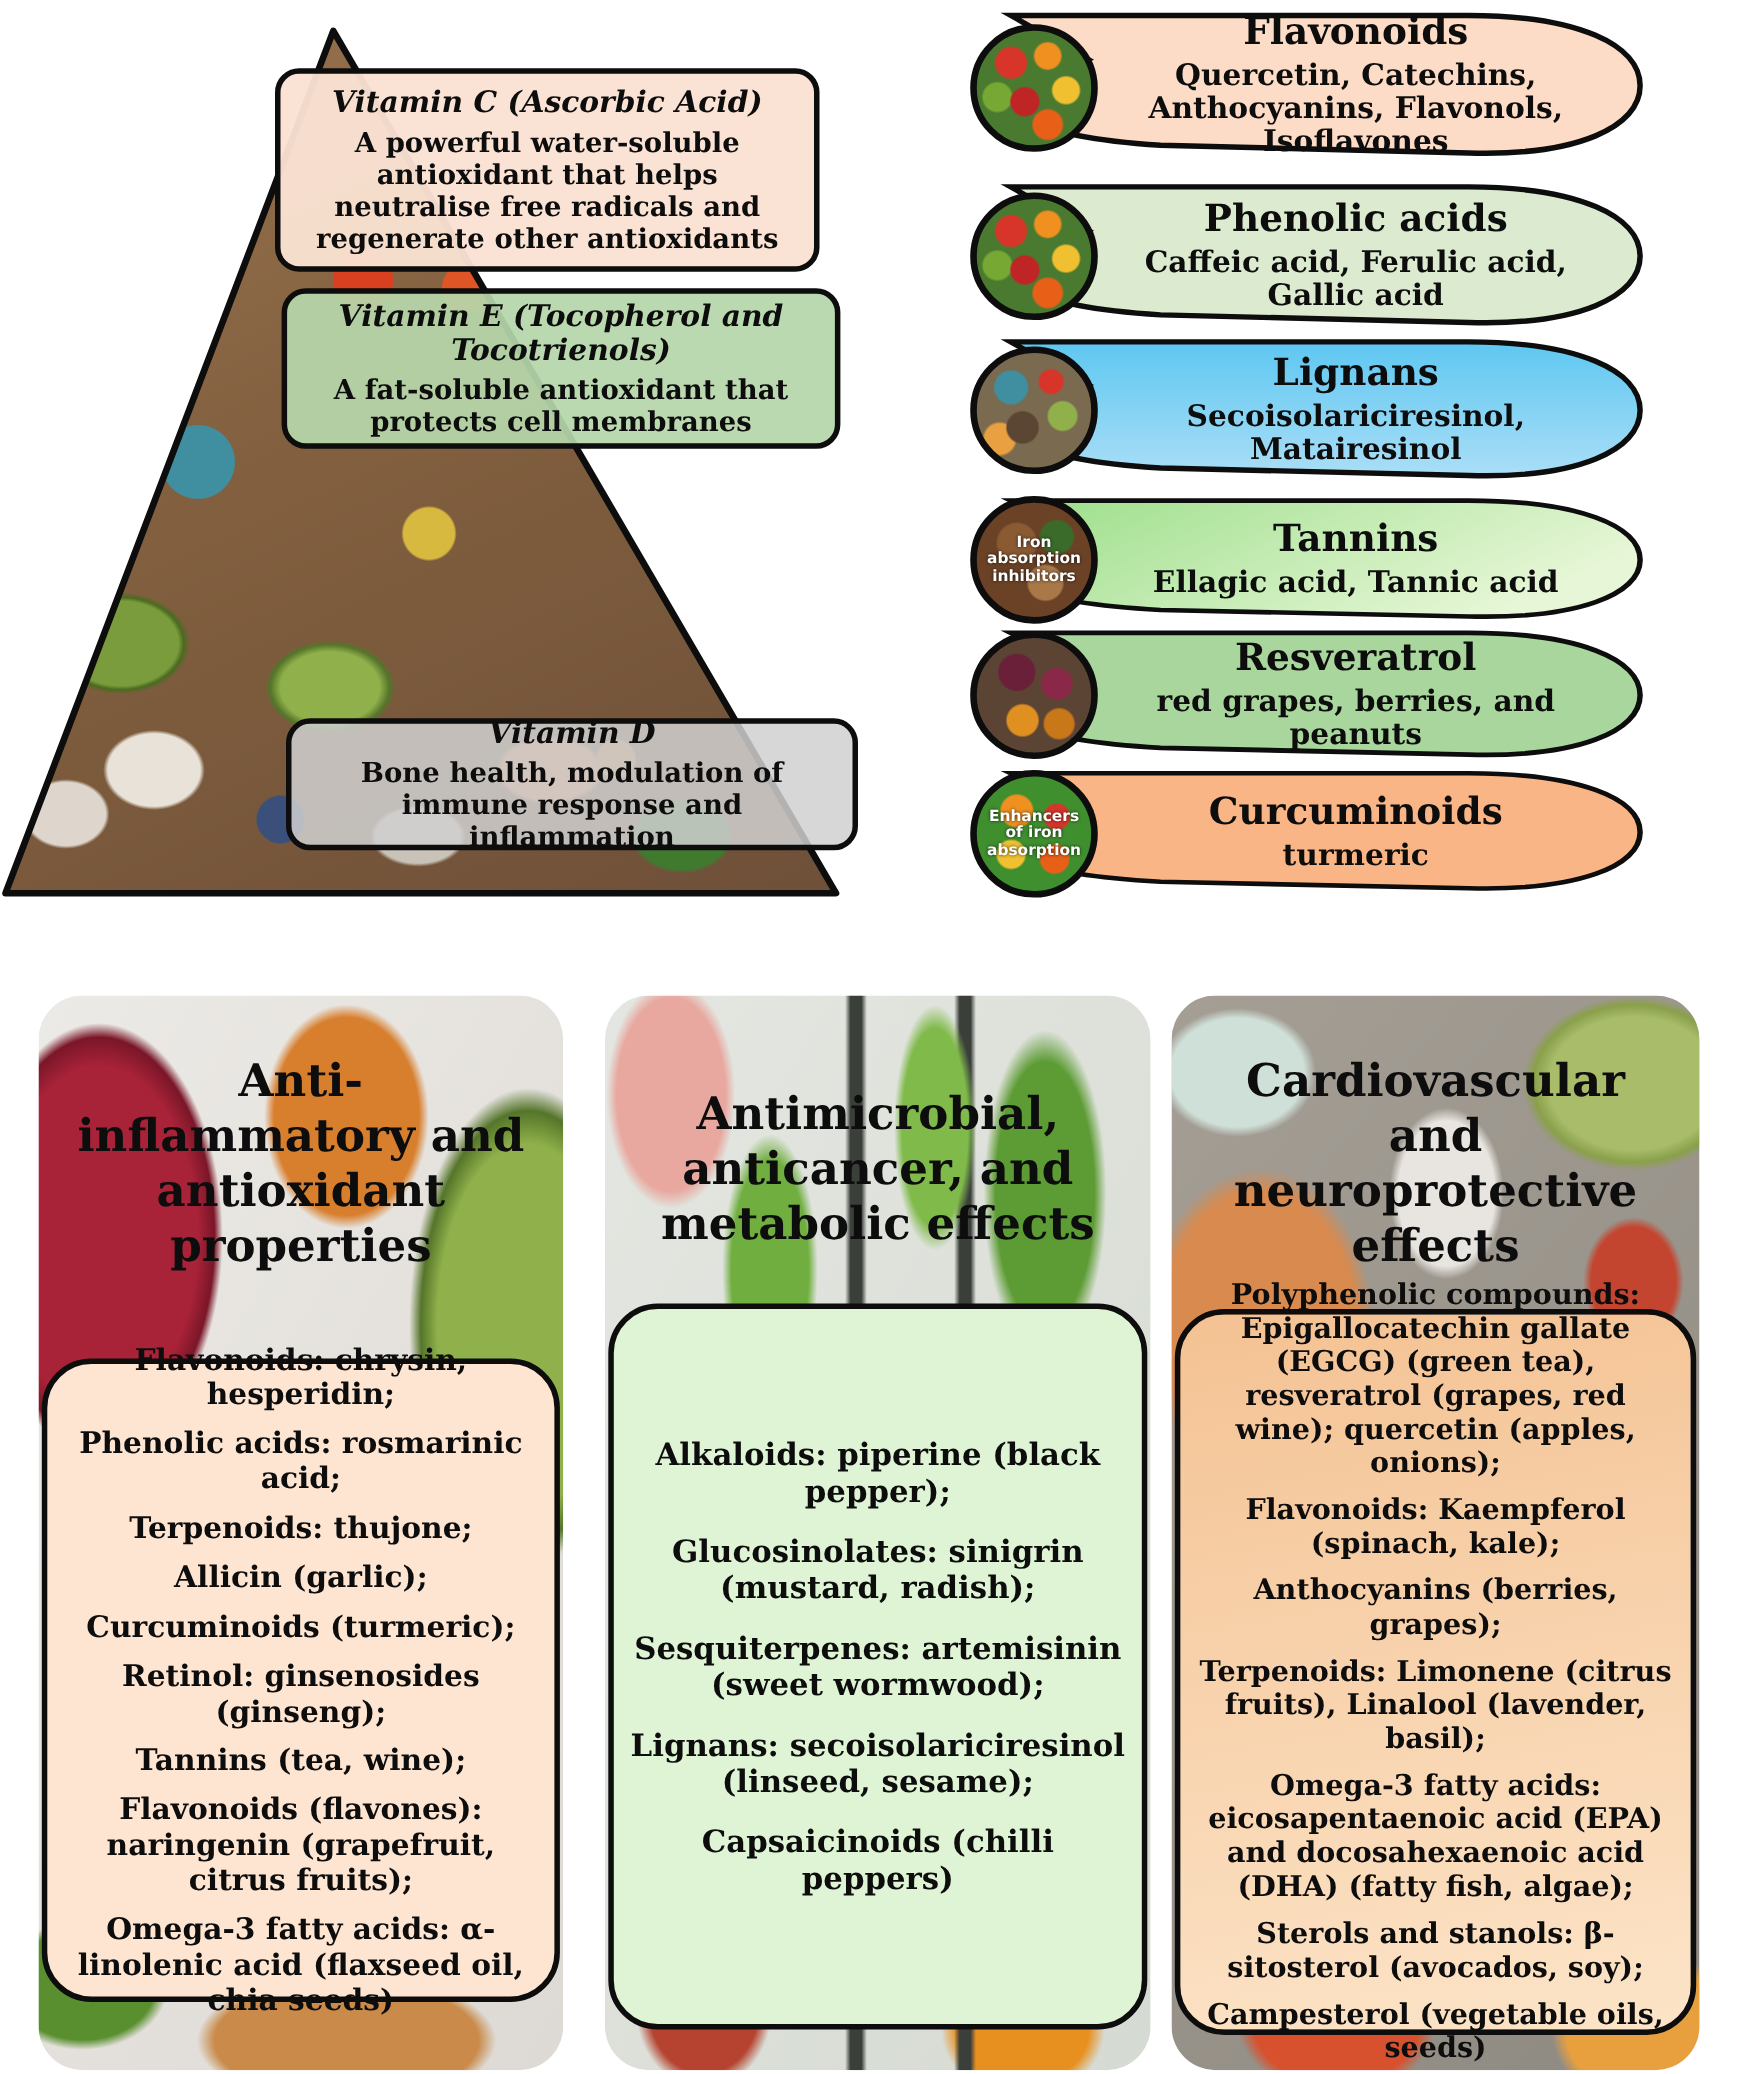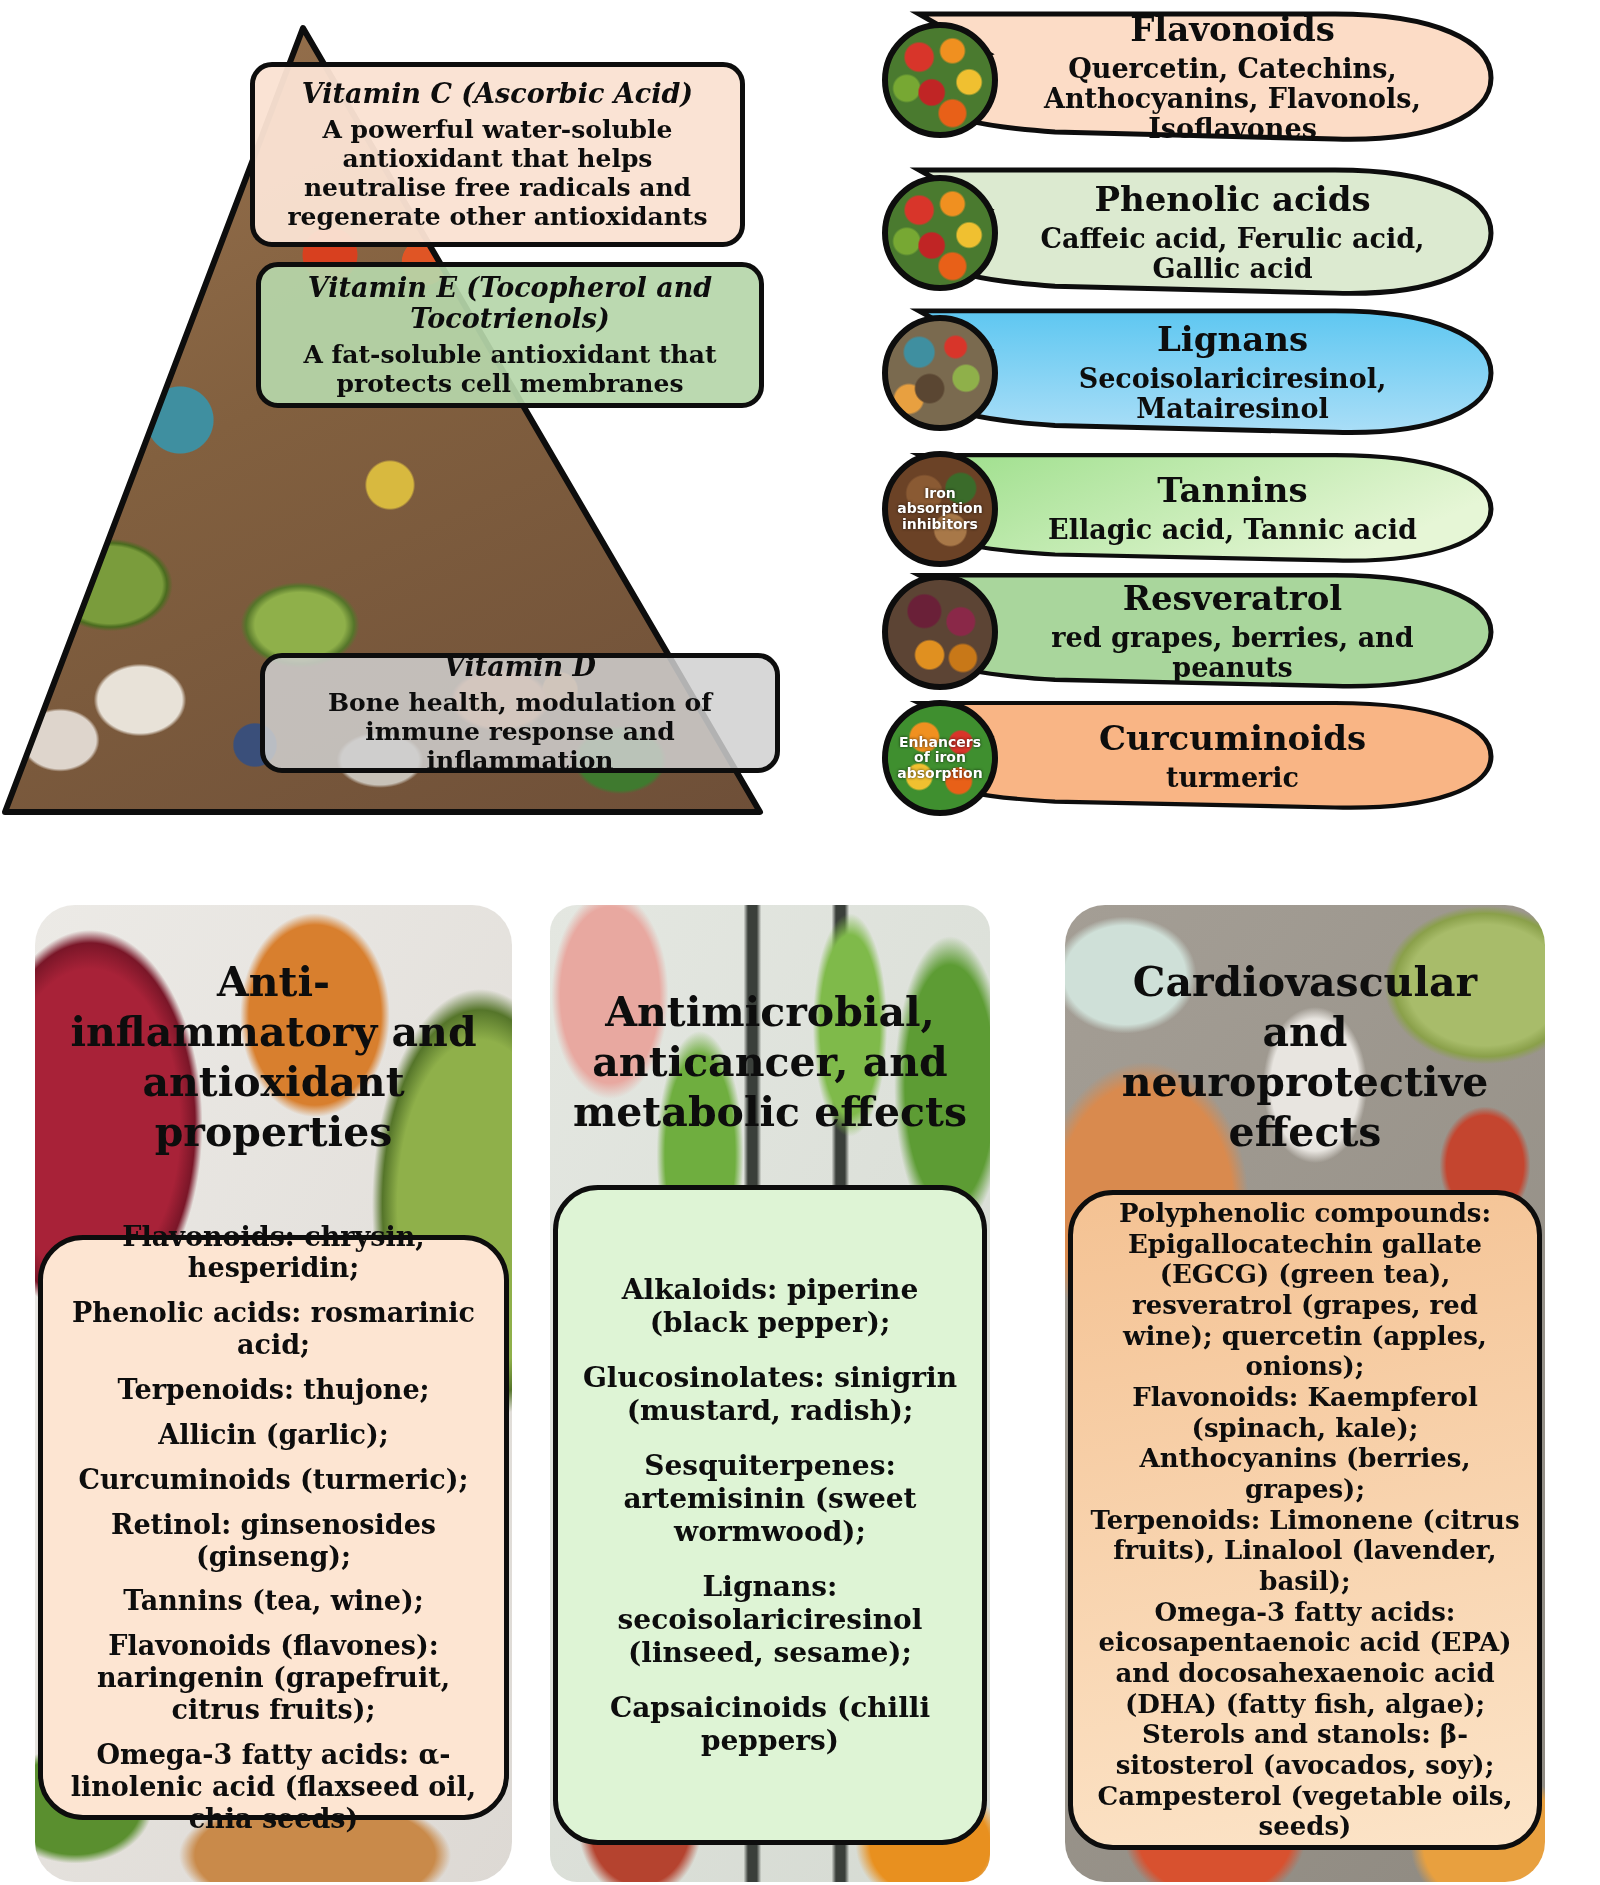--- a/index.html
+++ b/index.html
@@ -82,50 +82,50 @@
   
   .card{position:absolute;top:905px;height:977px;border-radius:40px;overflow:hidden;}
   #card-0{left:35px;width:477px;background:
       radial-gradient(ellipse 150px 260px at 55px 220px,#a82238 0 60%,#7a1628 70%,transparent 75%),
       radial-gradient(ellipse 110px 150px at 280px 110px,#d87f2e 0 60%,transparent 68%),
       radial-gradient(ellipse 150px 300px at 445px 300px,#8fb04a 0 55%,#55752a 65%,transparent 72%),
       radial-gradient(ellipse 95px 150px at 250px 430px,#6b6332 0 60%,transparent 68%),
       radial-gradient(ellipse 120px 90px at 40px 900px,#5a8f2f 0 55%,transparent 65%),
       radial-gradient(ellipse 200px 90px at 280px 950px,#c98a4a 0 60%,transparent 68%),
       linear-gradient(120deg,#eceae6 0%,#ddd9d4 100%);}
-  #card-1{left:550px;width:440px;background:
+  #card-1{left:550px;width:496px;background:
       radial-gradient(ellipse 90px 160px at 60px 90px,#e8a8a0 0 55%,transparent 65%),
       radial-gradient(ellipse 70px 200px at 150px 250px,#6fae3f 0 50%,transparent 62%),
       radial-gradient(ellipse 90px 240px at 400px 180px,#5d9c34 0 50%,transparent 62%),
       radial-gradient(ellipse 60px 180px at 300px 120px,#7fba4a 0 50%,transparent 62%),
       linear-gradient(90deg,transparent 44%,#3a3f3a 45% 47%,transparent 48%),
       linear-gradient(90deg,transparent 64%,#3a3f3a 65% 67%,transparent 68%),
       radial-gradient(ellipse 100px 120px at 90px 920px,#b5432f 0 50%,transparent 62%),
       radial-gradient(ellipse 120px 100px at 380px 940px,#e8901f 0 50%,transparent 62%),
-      linear-gradient(120deg,#e4e7e1 0%,#d5dad2 100%); border-radius: 27px;}
+      linear-gradient(120deg,#e4e7e1 0%,#d5dad2 100%);}
   #card-2{left:1065px;width:480px;background:
       radial-gradient(ellipse 140px 110px at 420px 80px,#a8bc6a 0 55%,#8aa04a 65%,transparent 72%),
       radial-gradient(ellipse 110px 90px at 60px 70px,#cfe0d8 0 55%,transparent 65%),
       radial-gradient(ellipse 160px 220px at 80px 300px,#d98a4e 0 55%,transparent 65%),
       radial-gradient(ellipse 80px 120px at 250px 180px,#e8e5e0 0 55%,transparent 65%),
       radial-gradient(ellipse 70px 90px at 420px 260px,#c4452f 0 55%,transparent 65%),
       radial-gradient(ellipse 130px 110px at 430px 940px,#e8a03f 0 55%,transparent 65%),
       radial-gradient(ellipse 140px 110px at 150px 930px,#d8512f 0 55%,transparent 65%),
       linear-gradient(130deg,#a49e95 0%,#8f8a81 100%);}
   .card-title{position:absolute;left:0;width:100%;text-align:center;font-weight:bold;
       font-size:41px;line-height:1.22;white-space:pre-line;}
   #card-0 .card-title{top:52px;}
   #card-1 .card-title{top:82px;}
   #card-2 .card-title{top:52px;}
   .list-box{position:absolute;left:3px;right:3px;border:5px solid #0d0d0d;border-radius:45px;
       box-sizing:border-box;display:flex;flex-direction:column;justify-content:center;
       align-items:center;text-align:center;padding:18px 12px;}
   #card-0 .list-box{top:330px;height:585px;background:#fde5d2;gap:13px;}
   #card-1 .list-box{top:280px;height:660px;background:#def4d5;gap:22px;}
-  #card-2 .list-box{top:285px;height:660px;background:linear-gradient(170deg,#f4c293 0%,#fce4c8 100%);}
+  #card-2 .list-box{top:285px;height:660px;background:linear-gradient(170deg,#f4c293 0%,#fce4c8 100%);gap:12px;}
   .list-item{font-weight:bold;line-height:1.18;}
   #card-0 .list-item{font-size:27px;}
   #card-1 .list-item{font-size:28px;}
   #card-2 .list-item{font-size:26px;}
 </style>
 </head>
 <body>
 
 <div id="stage">
 

